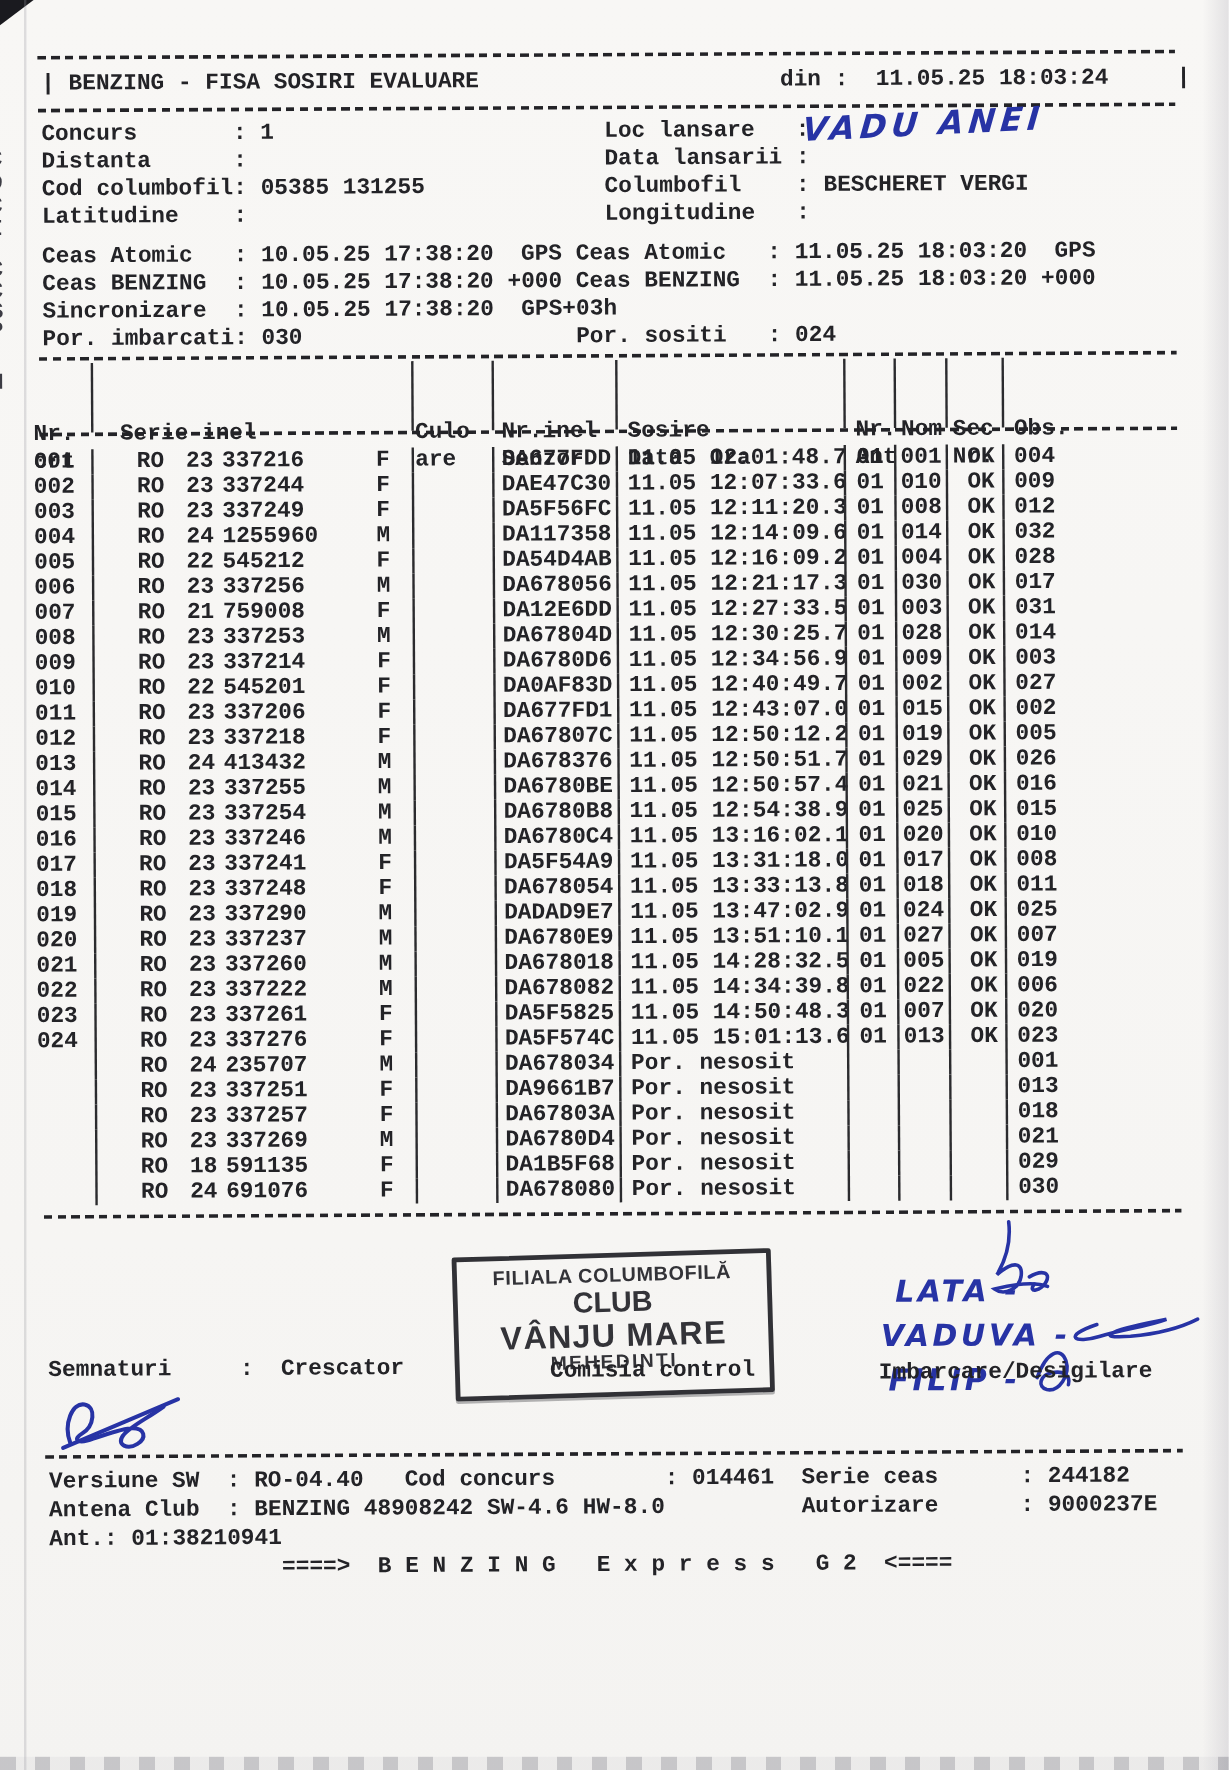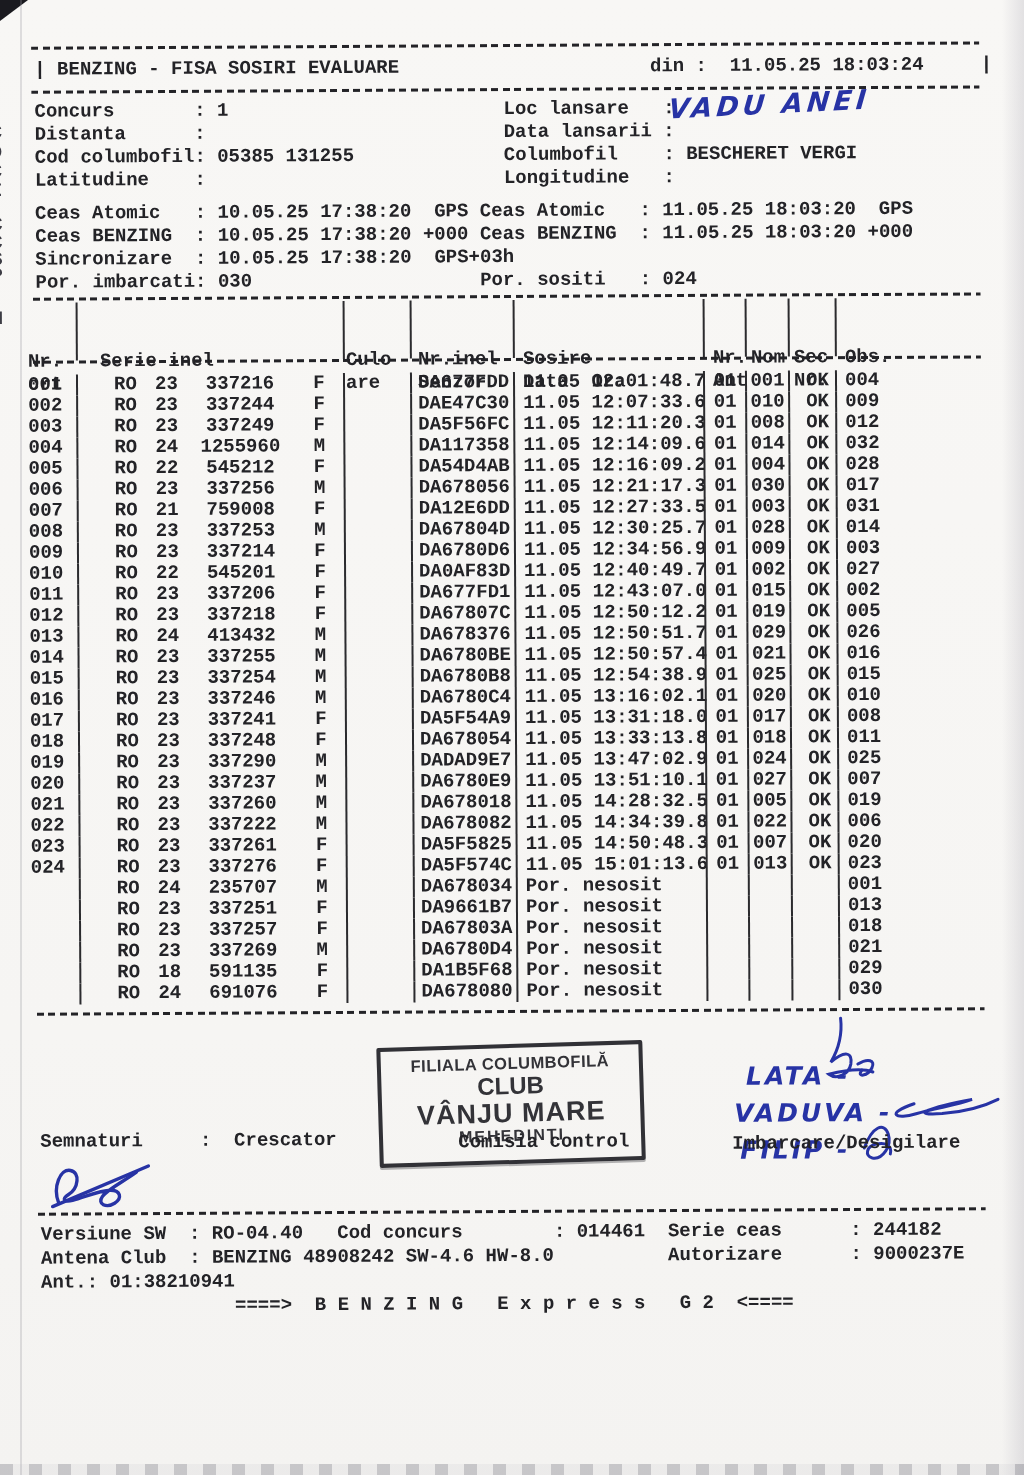--- a/index.html
+++ b/index.html
@@ -25,21 +25,21 @@
   .c-serie{width:267px;display:flex;}
   .c-culo{width:67px;}
   .c-senzor{width:103px;padding-left:6px;}
   .c-sosire{width:190px;padding-left:8px;}
   .c-ant{width:42px;text-align:center;}
   .c-nom{width:43px;text-align:center;}
   .c-sec{width:47px;padding-left:16px;}
   .c-obs{width:100px;padding-left:8px;}
   .s-tara{width:77px;padding-left:36px;box-sizing:border-box;}
   .s-an{width:30px;}
-  .s-inel{width:110px;text-align:center;}
+  .s-inel{width:110px;text-align:left;}
   .s-sex{flex:1;text-align:center;}
   .hcell div{white-space:pre;}
   
   #stamp{position:absolute;left:376px;top:1044px;width:258px;height:112px;
     border:4px solid #313136;border-radius:2px;transform:rotate(-1.4deg);
     text-align:center;color:#333338;font-family:"Liberation Sans",sans-serif;font-weight:700;
     box-shadow:0 2px 0 rgba(49,49,54,.35);}
   .st1{font-size:16.5px;letter-spacing:.5px;margin-top:6px;}
   .st2{font-size:24px;line-height:26px;}
   .st3{font-size:27px;line-height:28px;letter-spacing:1px;}

